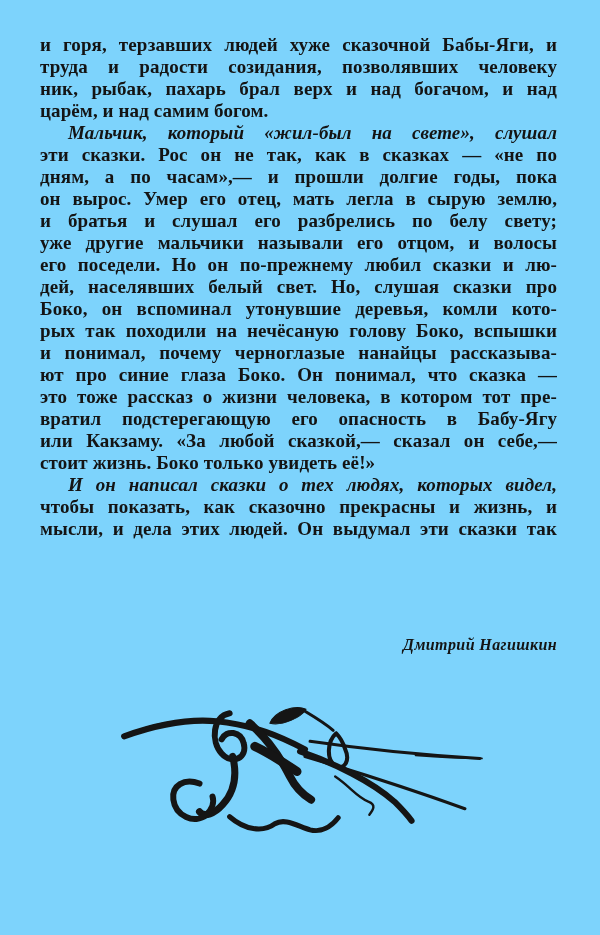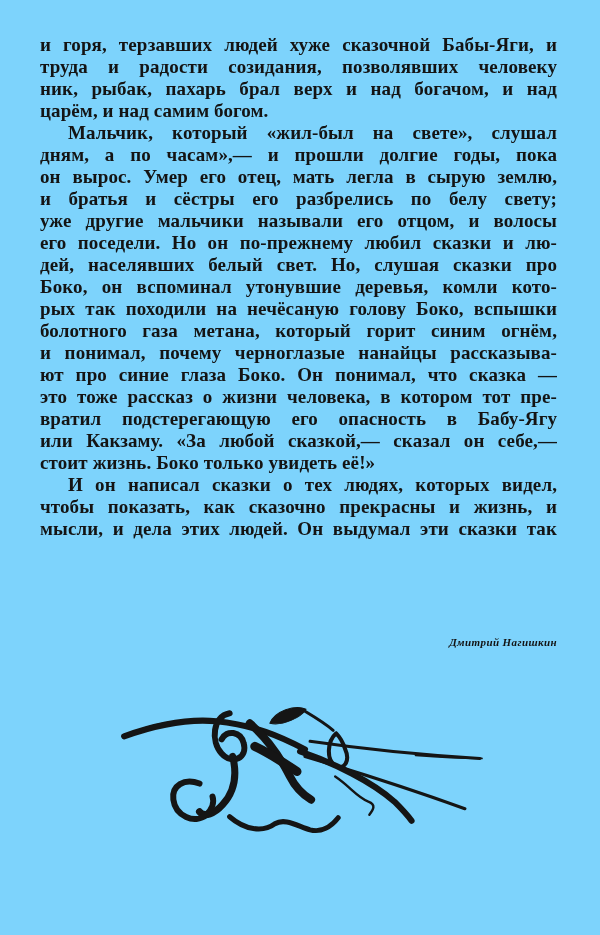--- a/index.html
+++ b/index.html
@@ -28,26 +28,26 @@
     overflow: hidden;
     white-space: normal;
     text-align: justify;
     text-align-last: justify;
     letter-spacing: 0.1px;
   }
   .line.last {
     text-align: center;
     text-align-last: left;
   }
-  .line.indent { padding-left: 28px; }
+  .line.indent { padding-left: 28px; font-style: italic; }
   .signature {
     position: absolute;
     top: 636px;
     right: 43px;
-    font-size: 11px;
+    font-size: 16px;
     font-weight: 700;
     font-style: italic;
     letter-spacing: 0.4px;
     color: #141414;
   }
   .illustration {
     position: absolute;
     left: 104px;
     top: 700px;
     width: 392px;
@@ -62,29 +62,29 @@
 
   <div class="text-block">
       <div class="paragraph">
         <div class="line">и горя, терзавших людей хуже сказочной Бабы-Яги, и</div>
         <div class="line">труда и радости созидания, позволявших человеку</div>
         <div class="line">ник, рыбак, пахарь брал верх и над богачом, и над</div>
         <div class="line last">царём, и над самим богом.</div>
       </div>
       <div class="paragraph">
         <div class="line indent">Мальчик, который «жил-был на свете», слушал</div>
+        <div class="line">эти сказки. Рос он не так, как в сказках — «не по</div>
         <div class="line">дням, а по часам»,— и прошли долгие годы, пока</div>
         <div class="line">он вырос. Умер его отец, мать легла в сырую землю,</div>
-        <div class="line">и братья и сёстры его разбрелись по белу свету;</div>
+        <div class="line">и братья и слушал его разбрелись по белу свету;</div>
         <div class="line">уже другие мальчики называли его отцом, и волосы</div>
         <div class="line">его поседели. Но он по-прежнему любил сказки и лю-</div>
         <div class="line">дей, населявших белый свет. Но, слушая сказки про</div>
         <div class="line">Боко, он вспоминал утонувшие деревья, комли кото-</div>
         <div class="line">рых так походили на нечёсаную голову Боко, вспышки</div>
-        <div class="line">болотного газа метана, который горит синим огнём,</div>
         <div class="line">и понимал, почему черноглазые нанайцы рассказыва-</div>
         <div class="line">ют про синие глаза Боко. Он понимал, что сказка —</div>
         <div class="line">это тоже рассказ о жизни человека, в котором тот пре-</div>
         <div class="line">вратил подстерегающую его опасность в Бабу-Ягу</div>
         <div class="line">или Какзаму. «За любой сказкой,— сказал он себе,—</div>
         <div class="line last">стоит жизнь. Боко только увидеть её!»</div>
       </div>
       <div class="paragraph">
         <div class="line indent">И он написал сказки о тех людях, которых видел,</div>
         <div class="line">чтобы показать, как сказочно прекрасны и жизнь, и</div>

